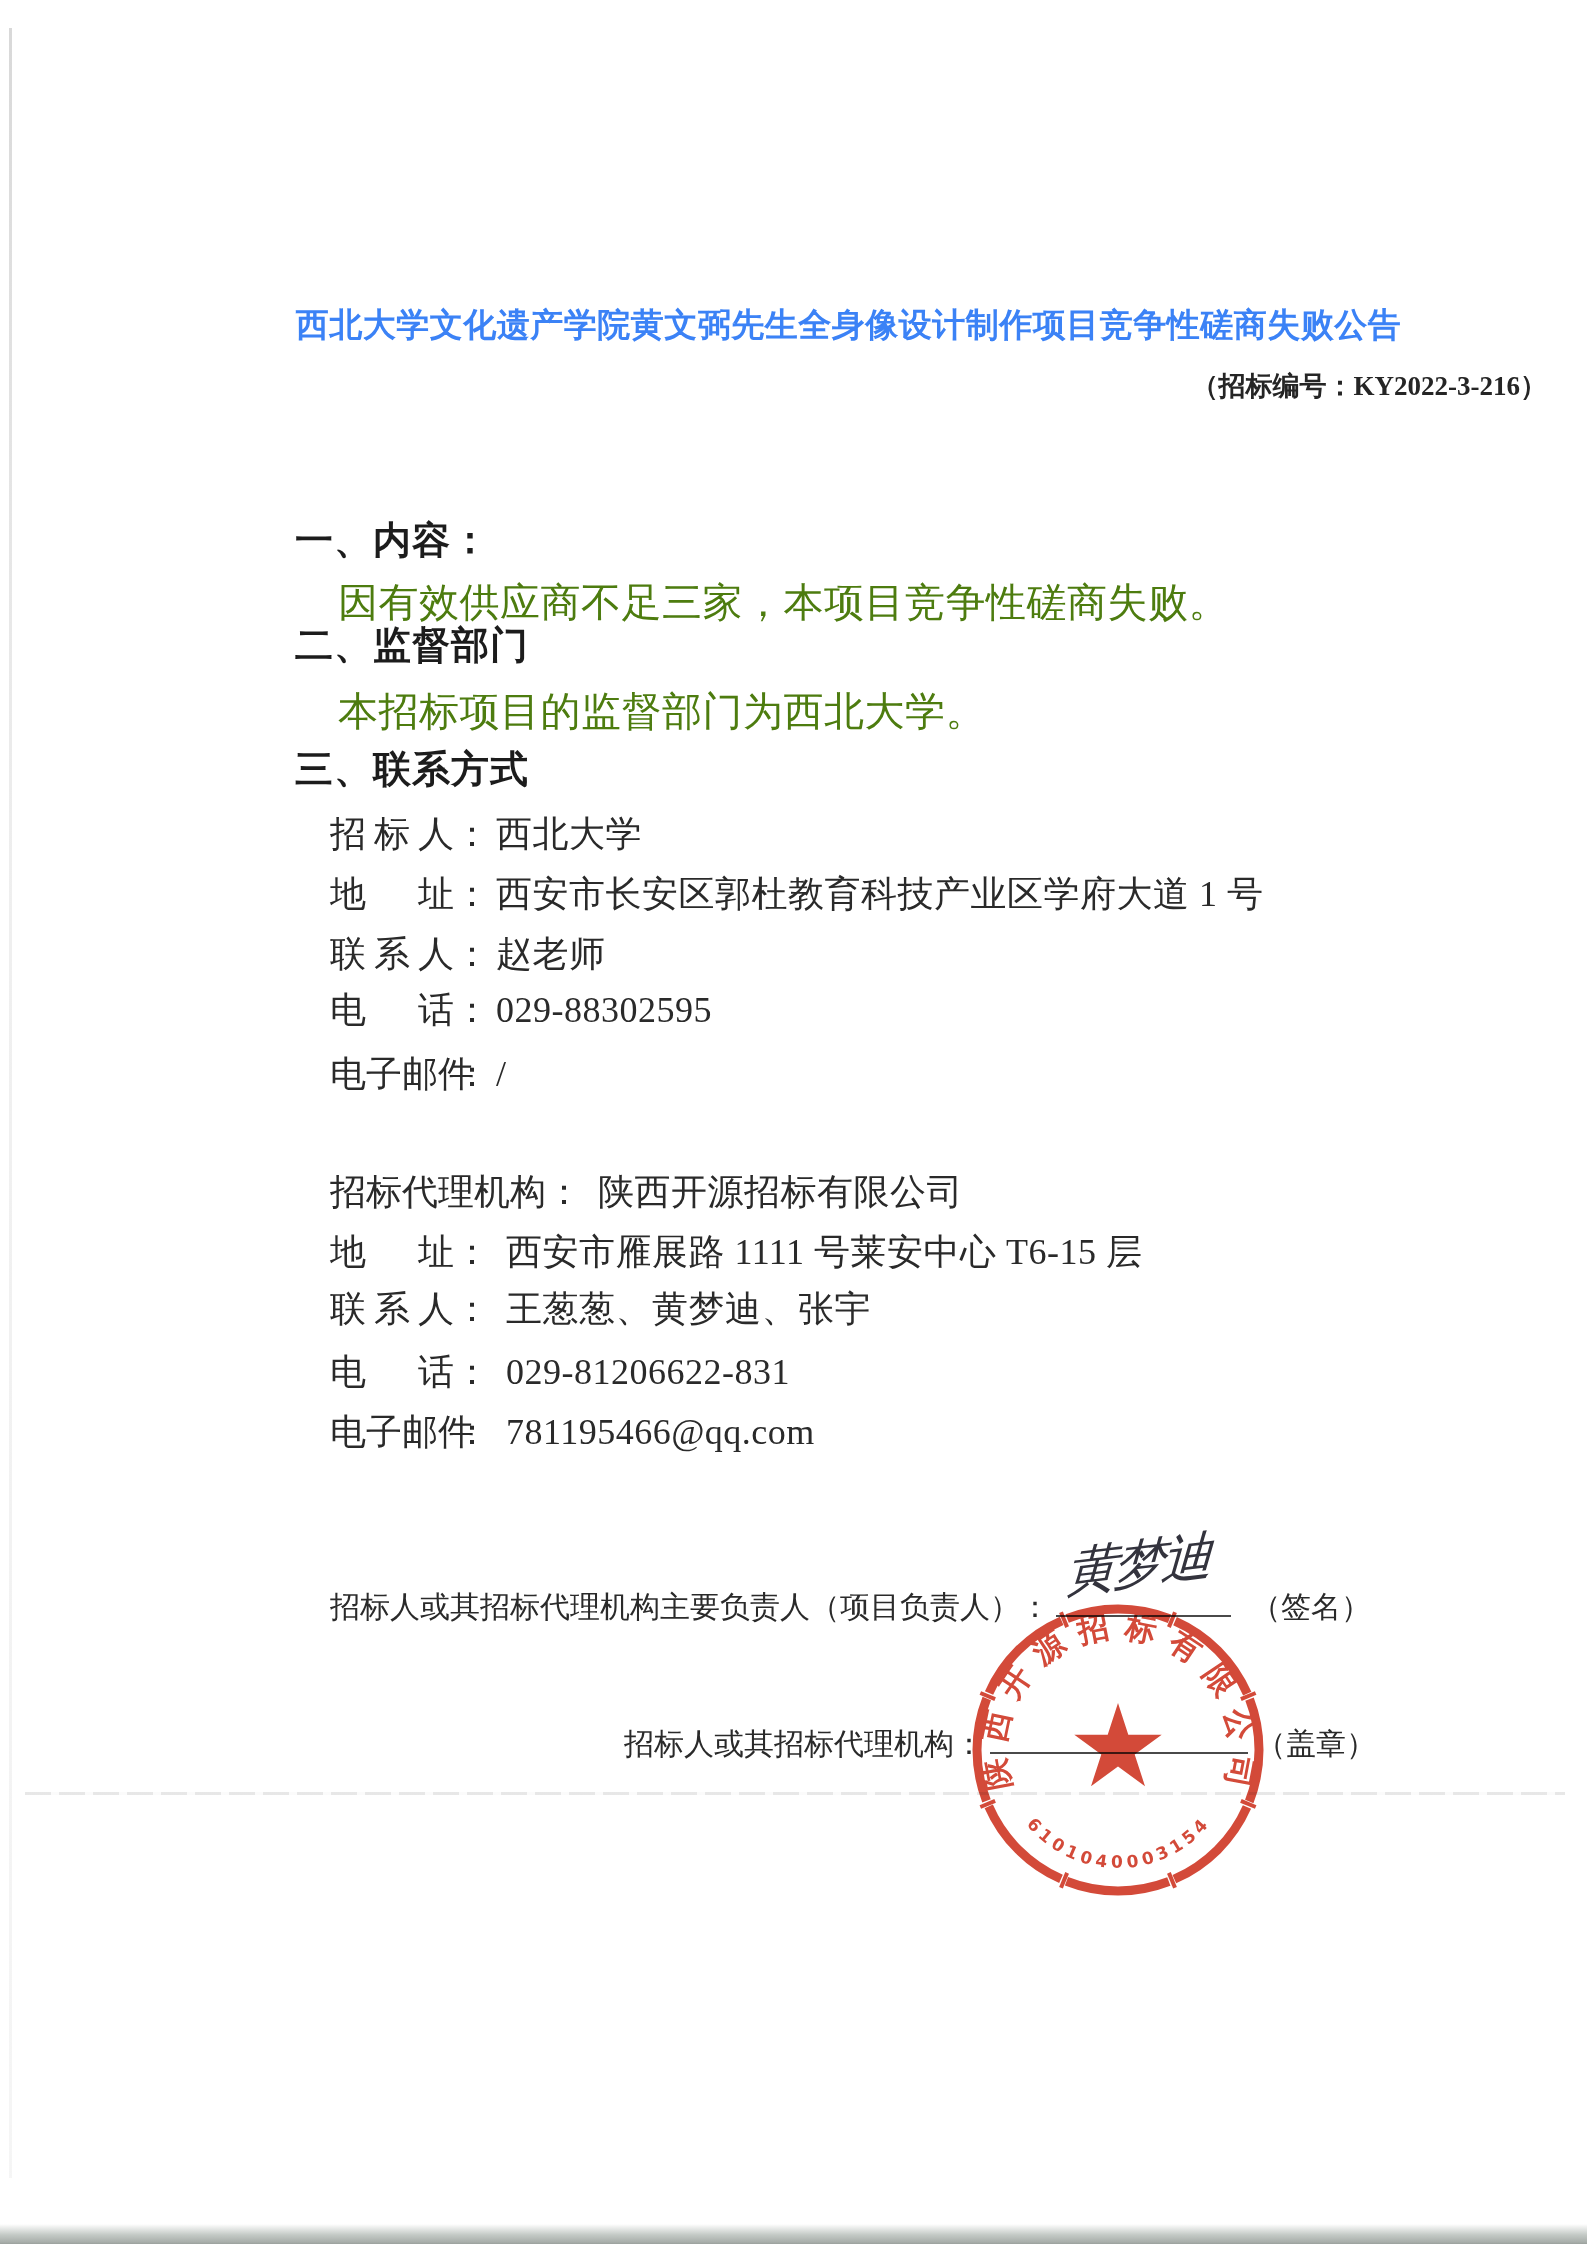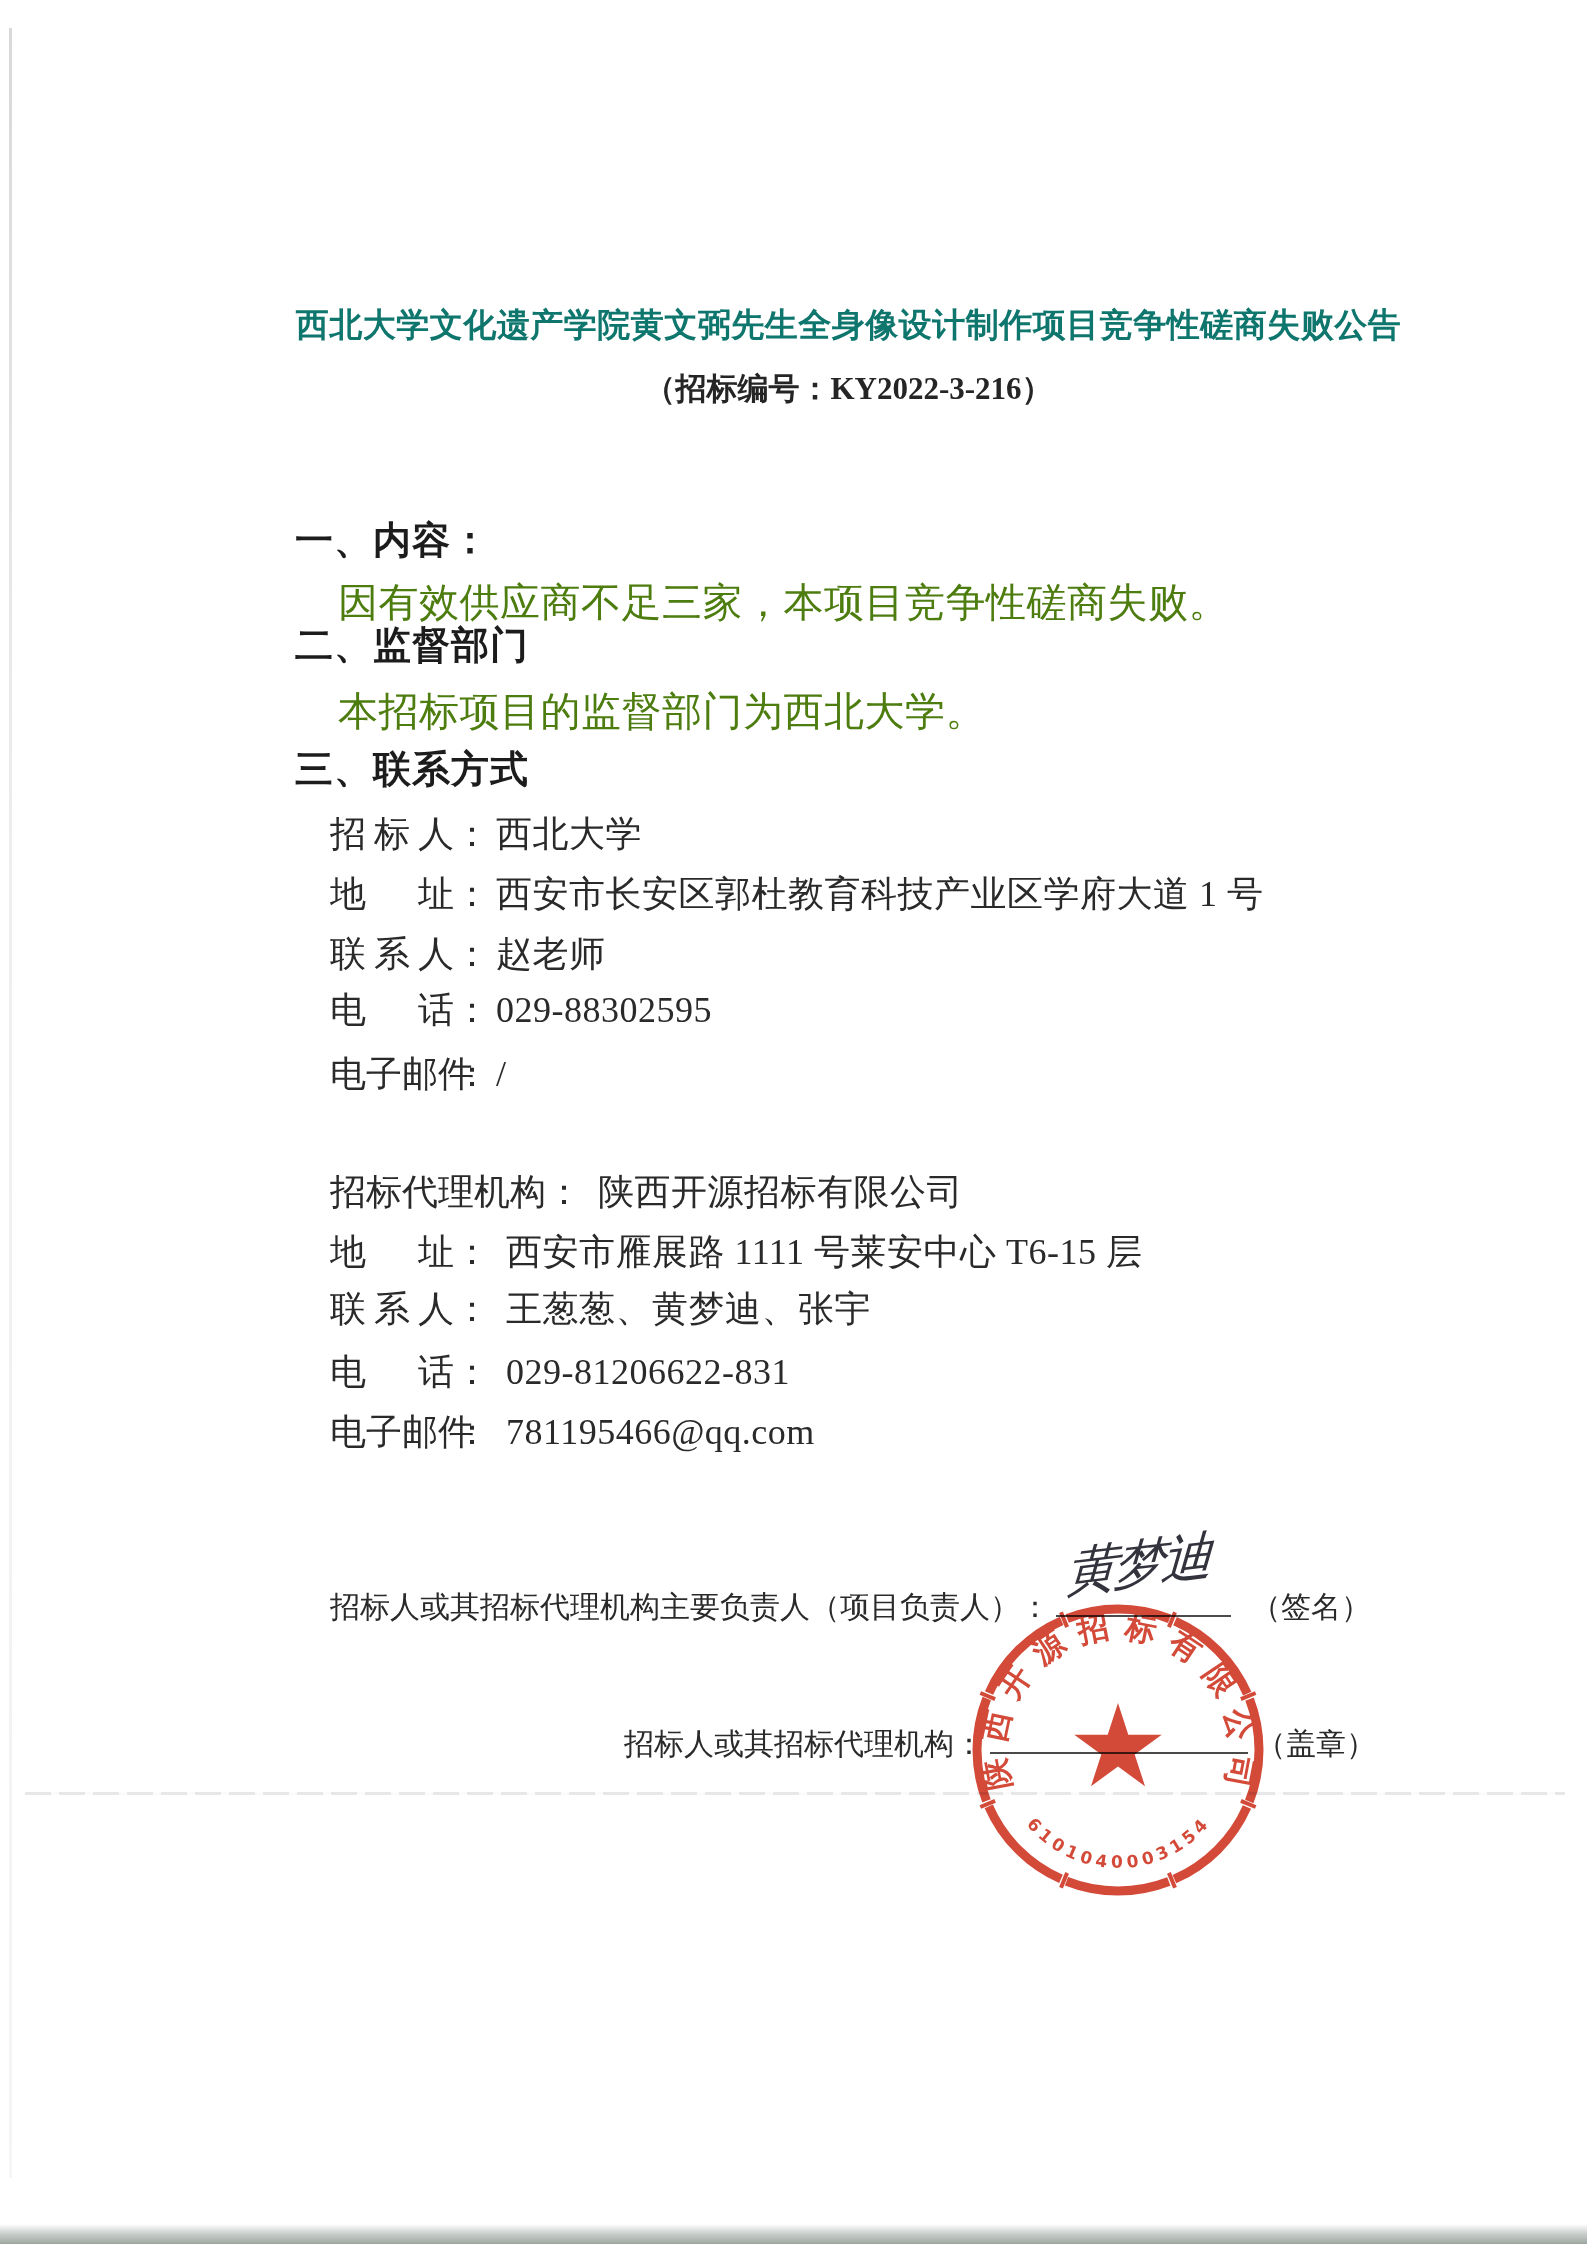--- a/index.html
+++ b/index.html
@@ -31,24 +31,24 @@
     position: absolute;
     left: 0; bottom: 0;
     width: 100%; height: 20px;
     background: linear-gradient(to bottom, rgba(184,190,186,0), #c3c9c5 55%, #a9afab 90%, #9aa09c);
   }
   .doc-title {
     top: 0;
     font-size: 33px;
     font-weight: 700;
     letter-spacing: 0.5px;
-    color: #0f766e;
+    color: #3b82f6;
   }
   .t1 { position: absolute; left: 150px; right: 40px; top: 303px; text-align: center; }
-  .t2 { position: absolute; left: 150px; right: 40px; top: 368px; text-align: center; font-size: 31px; font-weight: 600; color: #252525; }
+  .t2 { position: absolute; left: 150px; right: 40px; top: 368px; text-align: right; font-size: 27px; font-weight: 600; color: #252525; }
   .h-sec {
     position: absolute;
     left: 295px;
     font-size: 38px;
     font-weight: 700;
     font-family: "DejaVu Sans", "Liberation Sans", sans-serif;
     color: #1c1c1c;
     letter-spacing: 1px;
   }
   .p-body {

